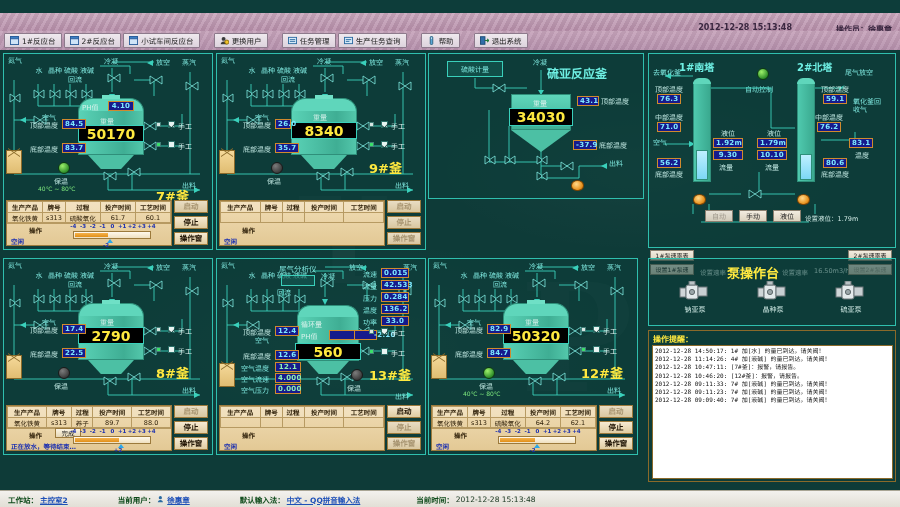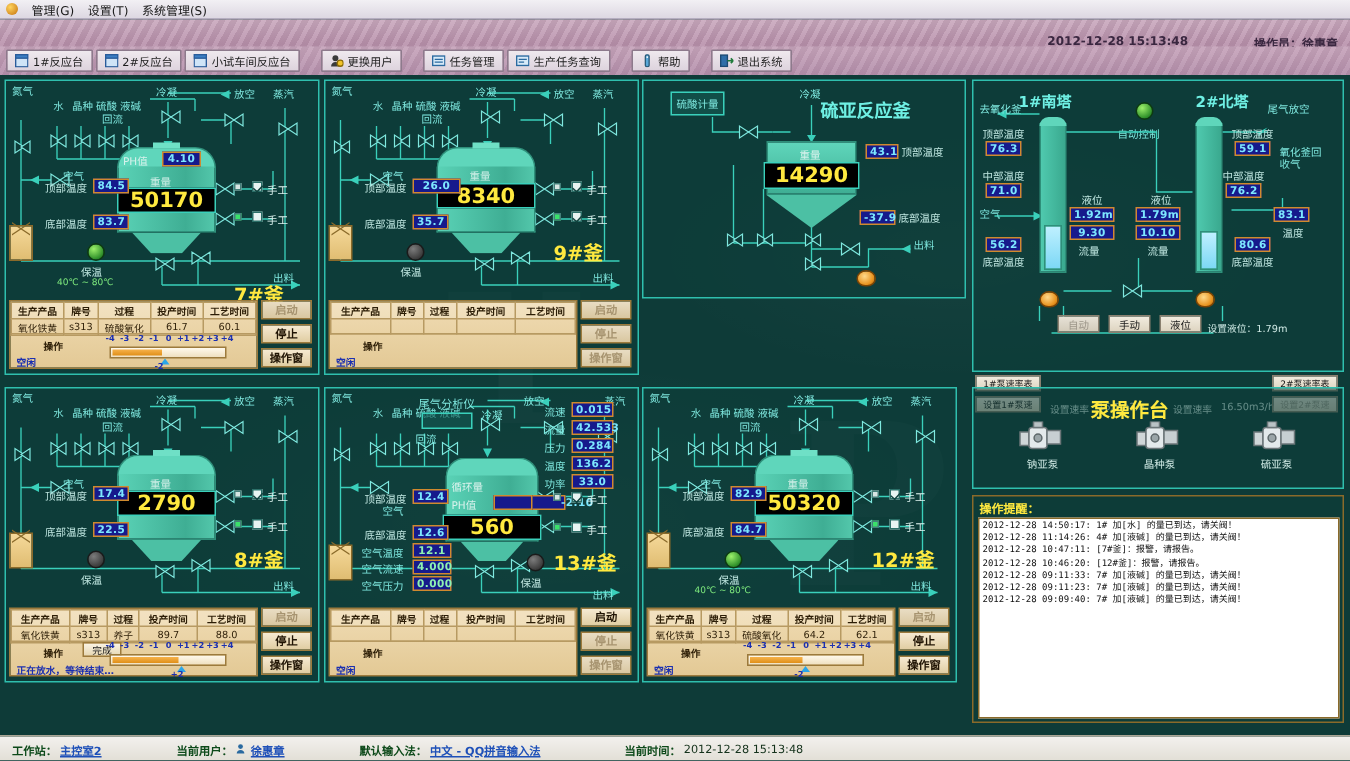--- a/index.html
+++ b/index.html
@@ -233,26 +233,20 @@
   .statusbar .sitem { display: flex; align-items: center; gap: 2px; white-space: nowrap; }
   .statusbar .skey { color: #0d4a1a; font-weight: bold; }
   .statusbar .sval { color: #1e50b8; text-decoration: underline; font-weight: bold; }
   .statusbar .sval.plain { text-decoration: none; color: #14321b; font-weight: normal; }
 </style>
 </head>
 <body>
 
 <div id="app">
 
-  <div class="menubar">
-    <span class="mlogo"></span>
-    <span class="mitem">管理(G)</span>
-    <span class="mitem">设置(T)</span>
-    <span class="mitem">系统管理(S)</span>
-  </div>
 
   <div class="banner">
     <div class="bstamp">2012-12-28 15:13:48</div>
     <div class="boper">操作员：徐惠章</div>
   </div>
 
   <div class="toolbar">
     <div class="tbtn">
       <svg class="ticon" viewBox="0 0 10 10">
           <rect x="0.5" y="0.5" width="9" height="9" fill="#cfe4f7" stroke="#2a5c9a"></rect>
@@ -539,21 +533,21 @@
 
   <div style="position:absolute; left:74px; top:44px; width:66px; height:14px; background:#5fd6bb; border-radius:33px 33px 0 0; border:1px solid #2f8f7a; border-bottom:none;"></div>
   <div style="position:absolute; left:74px; top:57px; width:66px; height:44px; background:linear-gradient(90deg,#5ad2b6,#3fae94 70%,#53c7ab); border:1px solid #2f8f7a; border-top:none;"></div>
   <div style="position:absolute; left:84px; top:101px; width:46px; height:14px; background:#4cc0a4; clip-path:polygon(0 0,100% 0,72% 100%,28% 100%);"></div>
   <div style="position:absolute; left:98px; top:41px; width:18px; height:4px; background:#6fe0c6;"></div>
 
   <span class="lbl" style="left:96px; top:58px; color:#cdeee6;">重量</span>
   <div class="lcd" style="left:74px; top:68px; width:66px; height:17px; font-size:14px; line-height:16px;">8340</div>
 
   <span class="lbl" style="left:26px; top:66px;">顶部温度</span>
-  <div class="chip" style="left:58px; top:65px; width:32px;">26.0</div>
+  <div class="chip" style="left:58px; top:65px; width:16px;">26.0</div>
   <span class="lbl" style="left:26px; top:90px;">底部温度</span>
   <div class="chip" style="left:58px; top:89px; width:24px;">35.7</div>
 
   <div class="mnode" style="left:152px; top:68px;"></div>
   <div class="cb on" style="left:164px; top:67px;"></div>
   <span class="lbl wh" style="left:174px; top:67px;">手工</span>
   <div class="mnode g" style="left:152px; top:88px;"></div>
   <div class="cb on" style="left:164px; top:87px;"></div>
   <span class="lbl wh" style="left:174px; top:87px;">手工</span>
 
@@ -1022,21 +1016,21 @@
   <div class="abtn " style="left:170px; top:146px; width:34px; height:13px;">启动</div>
   <div class="abtn dis" style="left:170px; top:162px; width:34px; height:13px;">停止</div>
   <div class="abtn dis" style="left:170px; top:178px; width:34px; height:13px;">操作窗</div>
 
   </div>
       </div>
 
     <div class="panel" style="left:428px; top:3px; width:216px; height:146px;">
       <div class="tag cyan" style="left:118px; top:10px; font-size:12px;">硫亚反应釜</div>
 
-      <div style="position:absolute; left:18px; top:7px; width:36px; height:16px; border:1px solid #3ad0bb; background:rgba(20,90,84,.6); display:flex; align-items:center; justify-content:center;">
+      <div style="position:absolute; left:18px; top:7px; width:56px; height:16px; border:1px solid #3ad0bb; background:rgba(20,90,84,.6); display:flex; align-items:center; justify-content:center;">
         <span class="lbl cy" style="position:static;">硫酸计量</span>
       </div>
 
       <svg style="position:absolute; left:0; top:0;" width="216" height="146" viewBox="0 0 216 146">
         <g stroke="#3ad0bb" stroke-width="0.9" fill="none">
           <path d="M46 24 V34 H86"></path>
           <path d="M112 16 V40"></path>
           <path d="M86 34 H98"></path>
           <path d="M60 56 V108 M60 108 H112"></path>
           <path d="M80 72 V108"></path>
@@ -1062,21 +1056,21 @@
           <polygon points="132,108 132,116 138,112"></polygon>
             <polygon points="144,108 144,116 138,112"></polygon>
         </g>
       </svg>
 
       <span class="lbl cy" style="left:104px; top:3px;">冷凝</span>
 
       <div style="position:absolute; left:82px; top:40px; width:60px; height:36px; background:linear-gradient(#5fd6bb,#3fae94); border:1px solid #2f8f7a;"></div>
       <div style="position:absolute; left:82px; top:76px; width:0; height:0; border-left:30px solid transparent; border-right:30px solid transparent; border-top:22px solid #4cc0a4;"></div>
       <span class="lbl" style="left:104px; top:44px; color:#d8f2ec;">重量</span>
-      <div class="lcd" style="left:80px; top:54px; width:64px; height:18px; font-size:14px; line-height:17px;">14290</div>
+      <div class="lcd" style="left:80px; top:54px; width:64px; height:18px; font-size:14px; line-height:17px;">34030</div>
 
       <div class="chip" style="left:148px; top:42px; width:22px;">43.1</div>
       <span class="lbl" style="left:172px; top:42px;">顶部温度</span>
       <div class="chip" style="left:144px; top:86px; width:24px;">-37.9</div>
       <span class="lbl" style="left:170px; top:86px;">底部温度</span>
       <span class="lbl cy" style="left:180px; top:104px;">出料</span>
       <div class="pumpico" style="left:142px; top:126px;"></div>
     </div>
 
     <div class="panel" style="left:648px; top:3px; width:248px; height:195px;">

